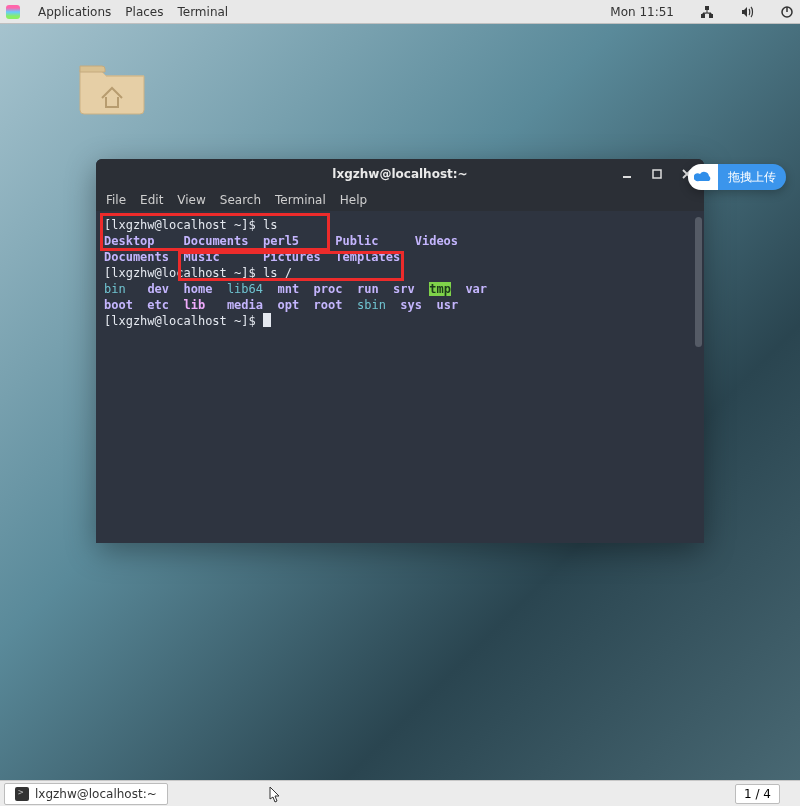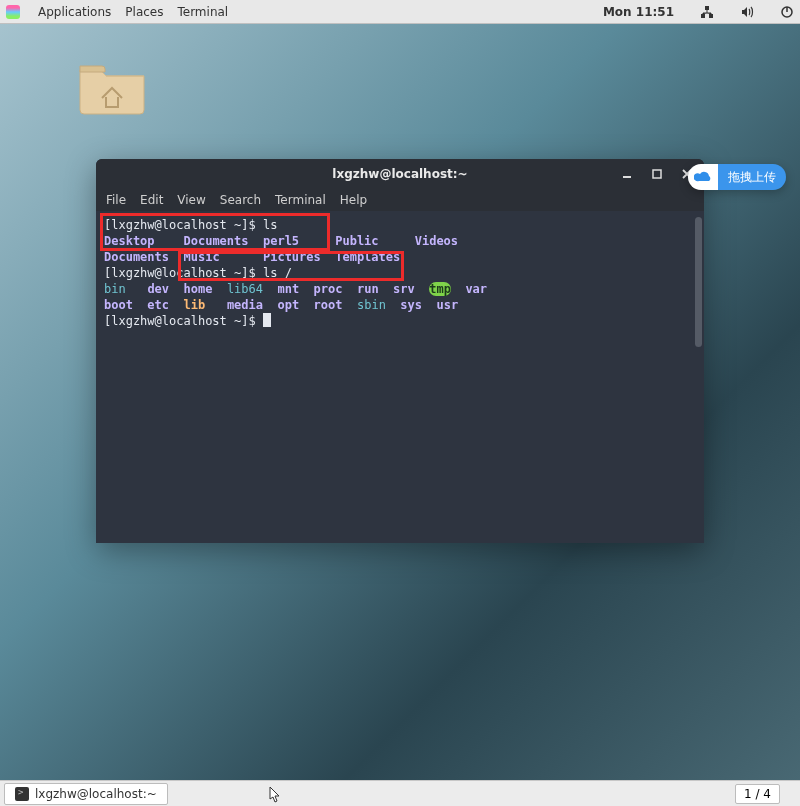--- a/index.html
+++ b/index.html
@@ -15,21 +15,21 @@
 
 .topbar {
   height: 24px;
   background: #e8e8e8;
   border-bottom: 1px solid #c0c0c0;
   display: flex; align-items: center;
   padding: 0 6px;
   color: #333;
 }
 .topbar-left { display: flex; align-items: center; gap: 14px; }
-.topbar-right { margin-left: auto; display: flex; align-items: center; gap: 26px; font-weight: bold; }
+.topbar-right { margin-left: auto; display: flex; align-items: center; gap: 26px; }
 .gnome-logo { width: 14px; height: 14px; border-radius: 3px; background: linear-gradient(#f6a 20%,#6cf 50%,#8e6 80%); margin-right: 4px; }
 .topbar .menu-item { cursor: default; }
 .topbar svg { display: block; }
 
 
 .desktop { position: absolute; inset: 24px 0 26px 0; }
 .folder-icon { position: absolute; top: 34px; left: 72px; width: 80px; text-align: center; }
 .folder-icon svg { width: 72px; height: 58px; }
 
 
@@ -66,23 +66,23 @@
   background: #2e3440;
   padding: 6px 8px;
   font-family: "DejaVu Sans Mono","Liberation Mono",monospace;
   font-size: 12px; line-height: 16px;
   color: #e5e9f0;
   position: relative;
   overflow: hidden;
 }
 .term-body .row { white-space: pre; }
 .c-dir { color: #c4b5fd; font-weight: bold; }
-.c-white { color: #fdba74; font-weight: bold; }
+.c-white { color: #f0abfc; font-weight: bold; }
 .c-cyan { color: #6fc3d0; }
-.c-tmp { background: #7fd34a; color: #1b3a1b; font-weight: bold; border-radius: 7px; }
+.c-tmp { background: #7fd34a; color: #1b3a1b; font-weight: bold; }
 .cursor-block { display: inline-block; width: 8px; height: 14px; background: #e5e9f0; vertical-align: -2px; }
 .scroll-thumb { position: absolute; right: 2px; top: 6px; width: 7px; height: 130px; background: #555b66; border-radius: 4px; }
 
 
 .hl { position: absolute; border: 3px solid #ed2b2b; pointer-events: none; }
 .hl1 { left: 4px; top: 2px; width: 230px; height: 38px; }
 .hl2 { left: 82px; top: 40px; width: 226px; height: 30px; }
 
 
 .upload-widget {

